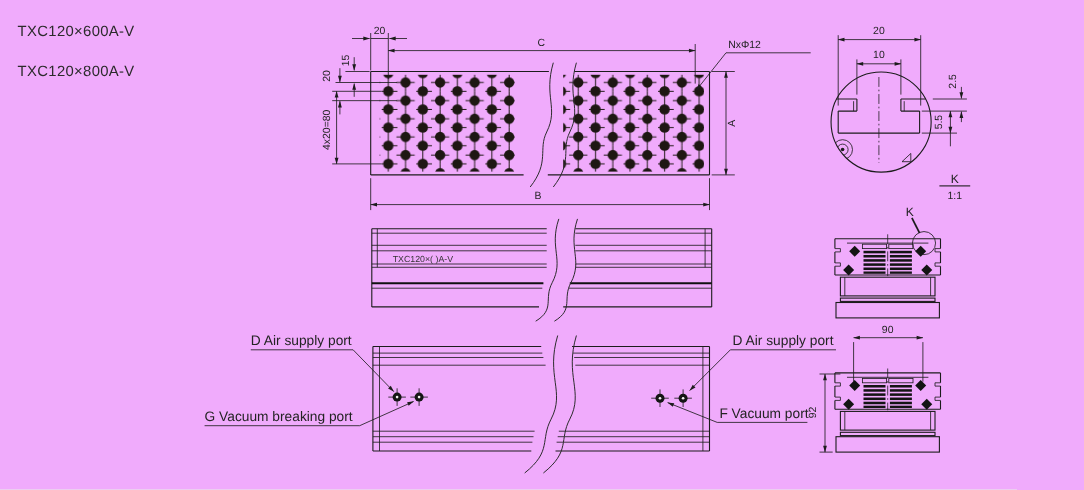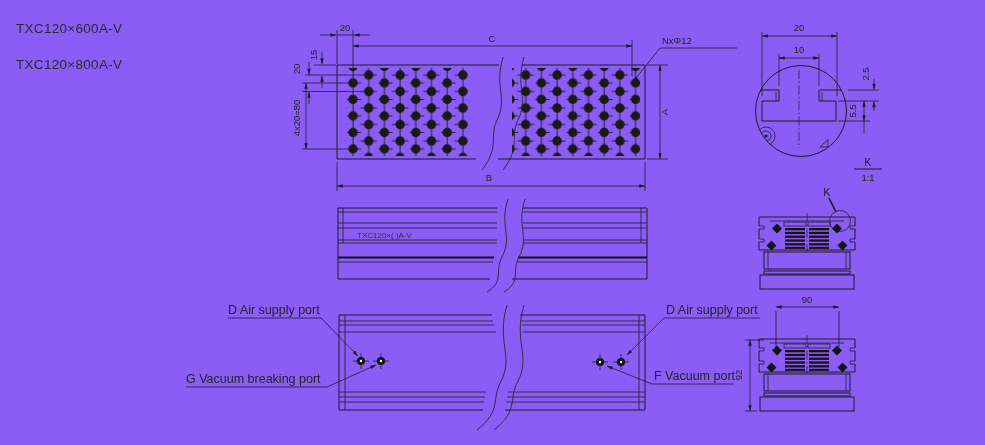--- a/index.html
+++ b/index.html
@@ -1,16 +1,16 @@
 <!DOCTYPE html>
 <html><head>
 <meta charset="utf-8">
 <style>
   html,body{margin:0;padding:0;background:#e9e9e7;}
-  .canvas{position:relative;width:985px;height:445px;background:#8b5cf6;overflow:hidden;
+  .canvas{position:relative;width:985px;height:445px;background:#f0abfc;overflow:hidden;
           font-family:"Liberation Sans",sans-serif;}
   svg{position:absolute;left:0;top:0;}
   .ln{stroke:#1c1c1c;stroke-width:1;fill:none;}
   .tn{stroke:#1c1c1c;stroke-width:0.75;fill:none;}
   .thick{stroke:#111;stroke-width:2;fill:none;}
   .ctr{stroke:#1c1c1c;stroke-width:0.7;fill:none;stroke-dasharray:9 2.5 1.5 2.5;}
   .brk{stroke:#2a2a2a;stroke-width:0.9;fill:none;}
   .dim{stroke:#1c1c1c;stroke-width:0.75;fill:none;}
   text{fill:#242424;}
   .t-title{font-size:13.5px;fill:#2b2b2b;letter-spacing:0.3px;}

